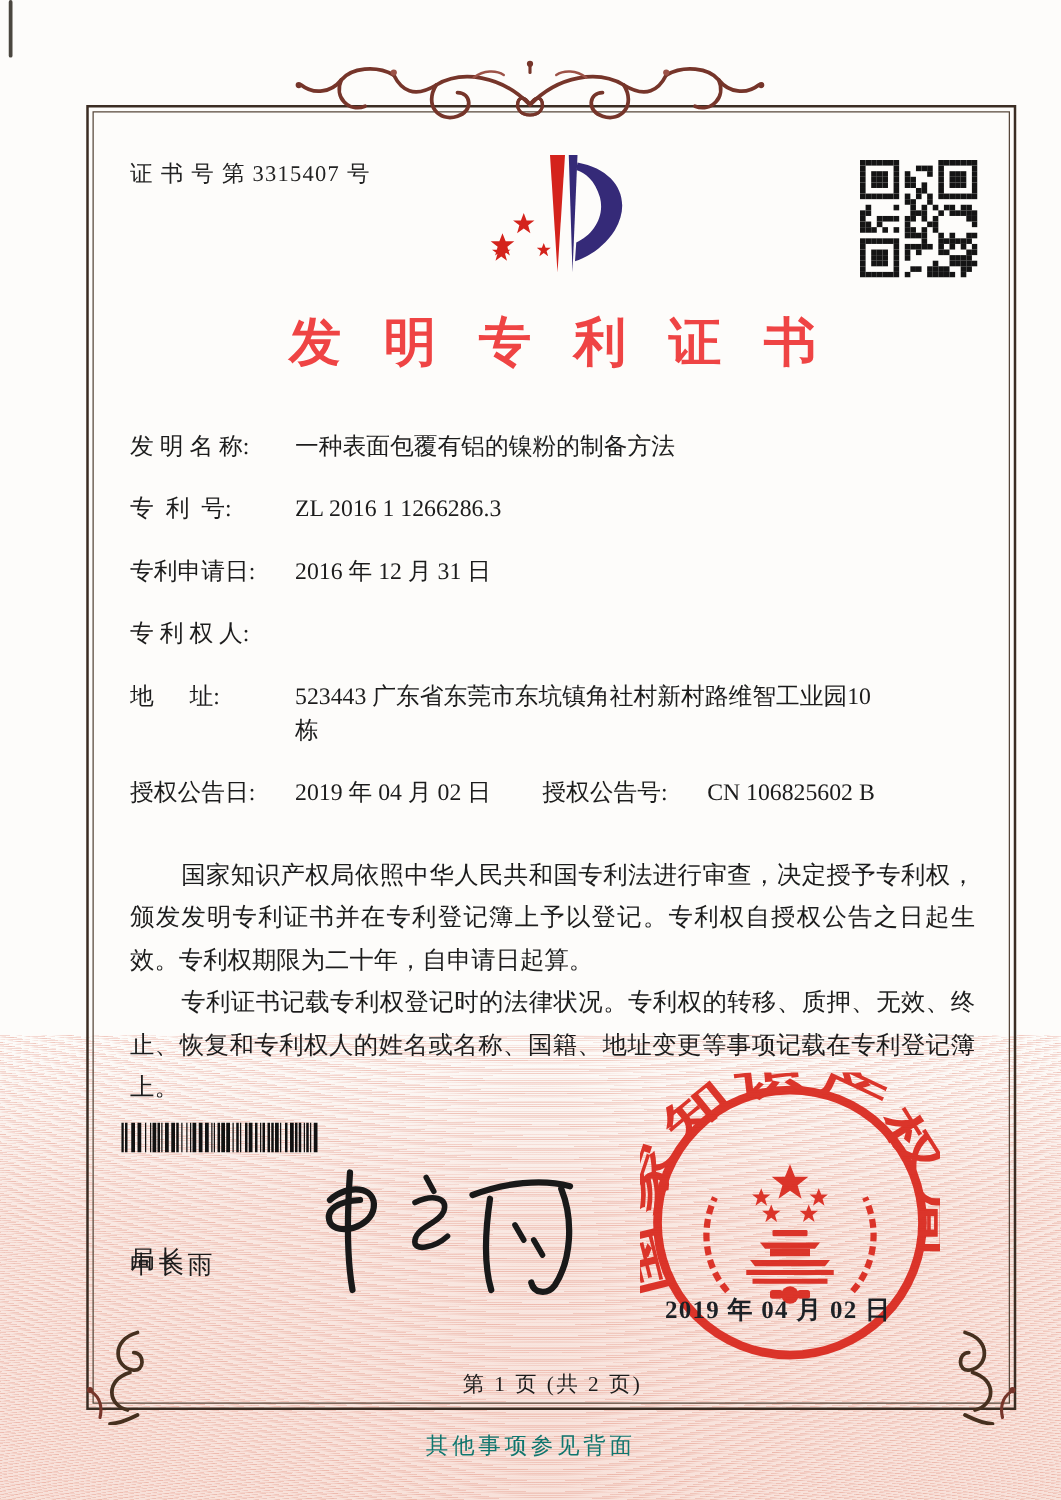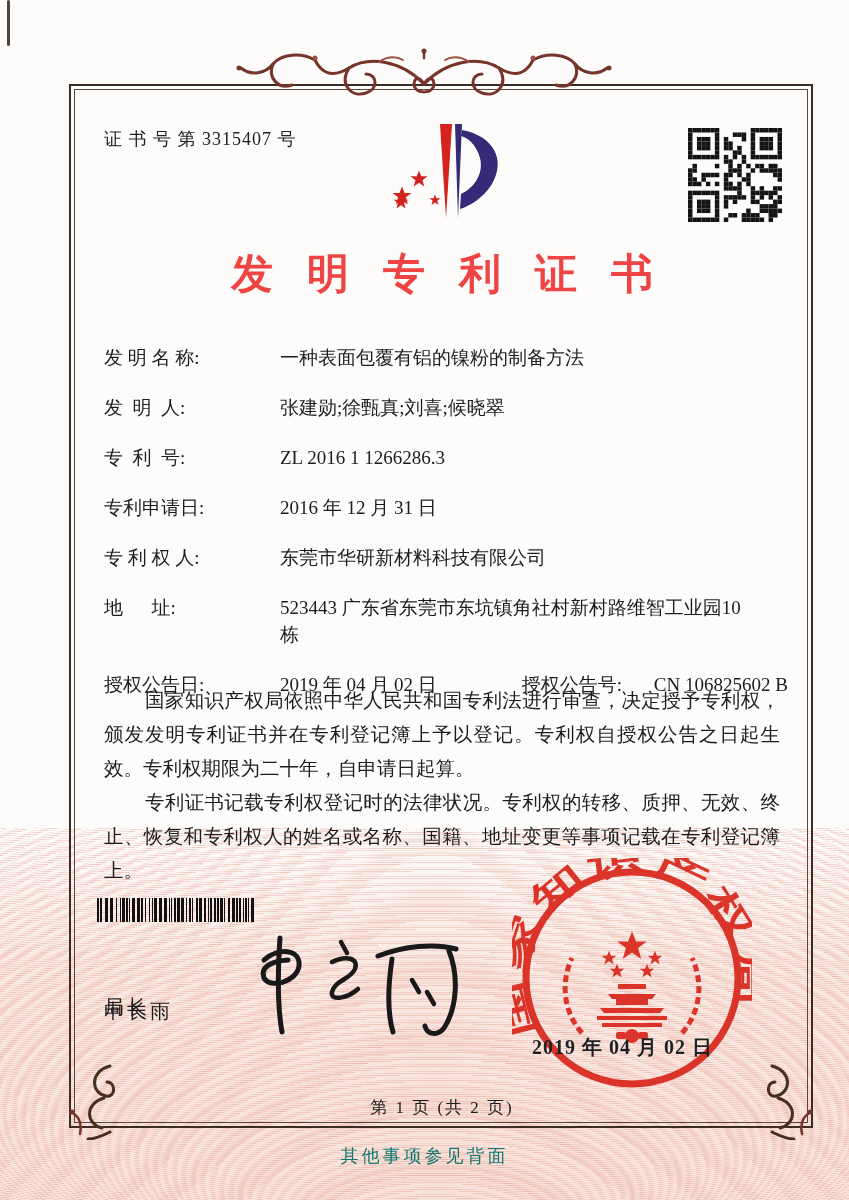--- a/index.html
+++ b/index.html
@@ -37,21 +37,21 @@
   .cert-no{position:absolute;left:104px;top:127px;font-size:18px;letter-spacing:1px;white-space:pre;color:#222;}
   .logo{position:absolute;left:356px;top:116px;width:160px;height:114px;}
   .qr{position:absolute;left:688px;top:128px;width:94px;height:94px;}
 
   .title{
     position:absolute;left:70px;top:246px;width:744px;text-align:center;
     font-size:42px;font-weight:bold;letter-spacing:34px;text-indent:34px;color:#ef4444;
   }
 
   .fields{position:absolute;left:104px;top:344px;width:690px;font-size:19px;}
-  .field-row{display:flex;align-items:flex-start;line-height:27px;margin-bottom:23px;gap:44px;}
+  .field-row{display:flex;align-items:flex-start;line-height:27px;margin-bottom:23px;}
   .field-label{white-space:pre;flex:0 0 auto;min-width:132px;}
   .field-value{white-space:pre-wrap;}
   .field-pair2{margin-left:41px;display:flex;}
   .addr-wrap{display:flex;flex-direction:column;}
 
   .paras{position:absolute;left:104px;top:684px;width:676px;font-size:19.5px;line-height:34px;text-align:justify;}
   .paras p{margin:0;text-indent:2.1em;}
 
   .barcode{position:absolute;left:97px;top:898px;width:158px;height:24px;}
 
@@ -357,34 +357,29 @@
       </svg>
 
     <div class="title">发明专利证书</div>
 
     <div class="fields">
       <div class="field-row">
         <span class="field-label">发 明 名 称: </span>
         <span class="field-value">一种表面包覆有铝的镍粉的制备方法</span>
       </div>
       <div class="field-row">
-        <span class="field-label">发  明  人: </span>
-        <span class="field-value">张建勋;徐甄真;刘喜;候晓翠</span>
-      </div>
-      <div class="field-row">
         <span class="field-label">专  利  号: </span>
         <span class="field-value">ZL 2016 1 1266286.3</span>
       </div>
       <div class="field-row">
         <span class="field-label">专利申请日: </span>
         <span class="field-value">2016 年 12 月 31 日</span>
       </div>
       <div class="field-row">
         <span class="field-label">专 利 权 人: </span>
-        <span class="field-value">东莞市华研新材料科技有限公司</span>
       </div>
       <div class="field-row">
         <span class="field-label">地      址: </span>
         <span class="addr-wrap">
           <span class="field-value">523443 广东省东莞市东坑镇角社村新村路维智工业园10</span>
           <span class="field-value">栋</span>
         </span>
       </div>
       <div class="field-row">
         <span class="field-label">授权公告日: </span>

